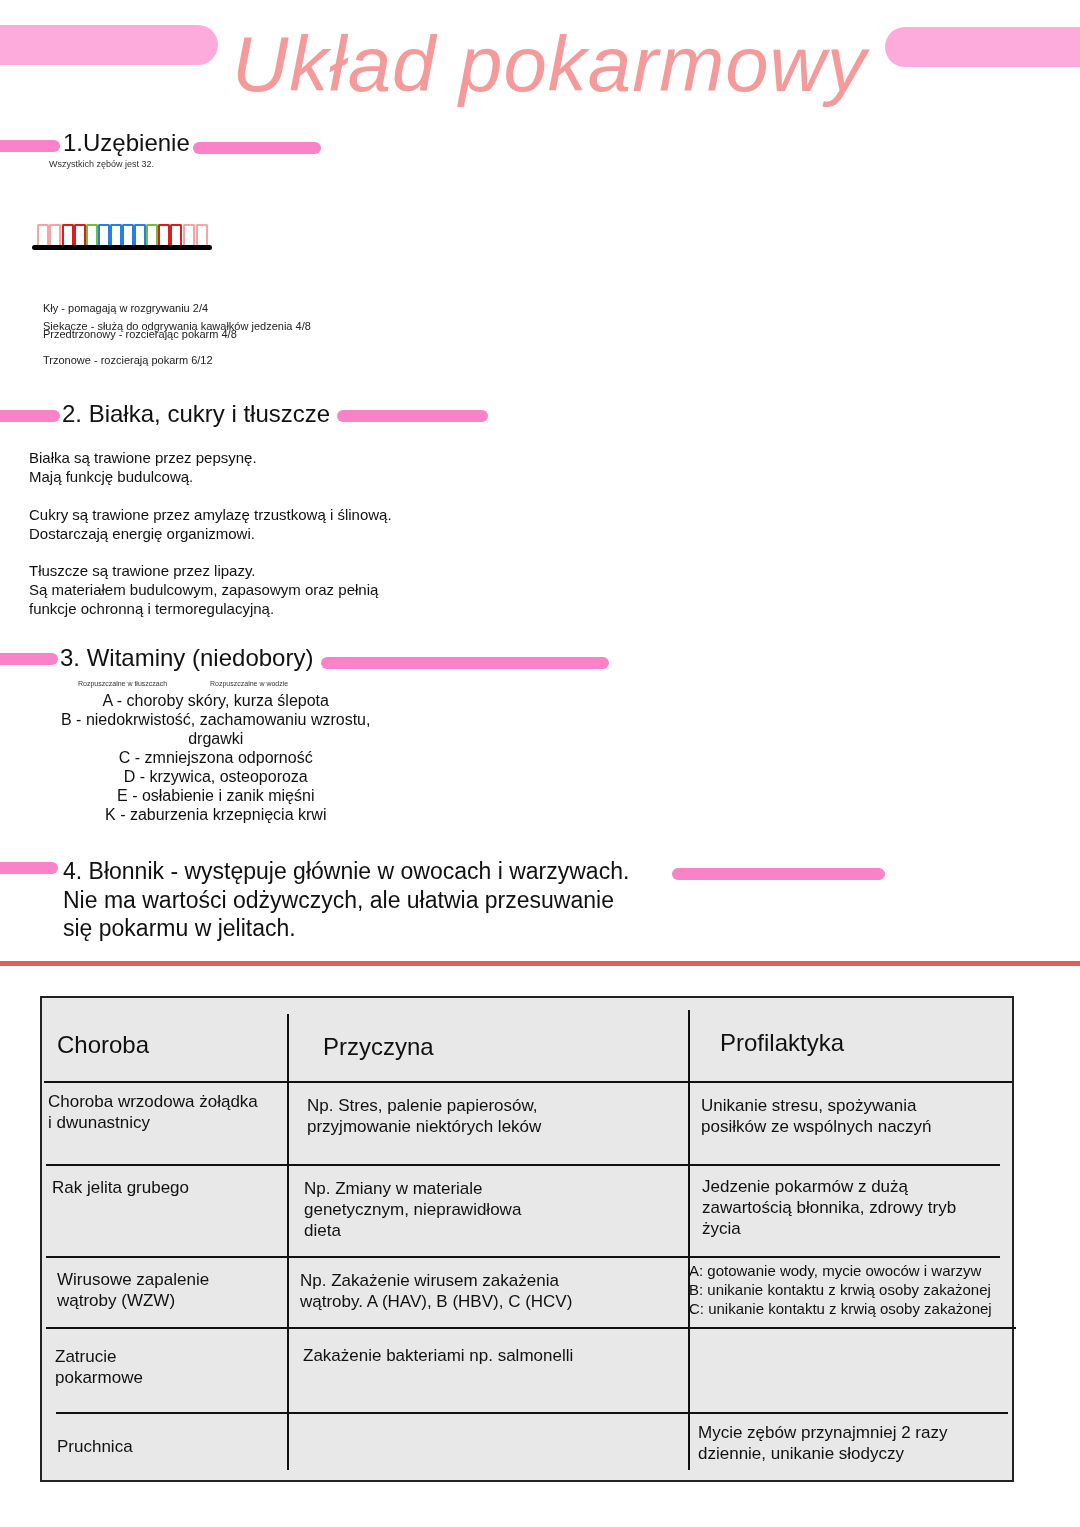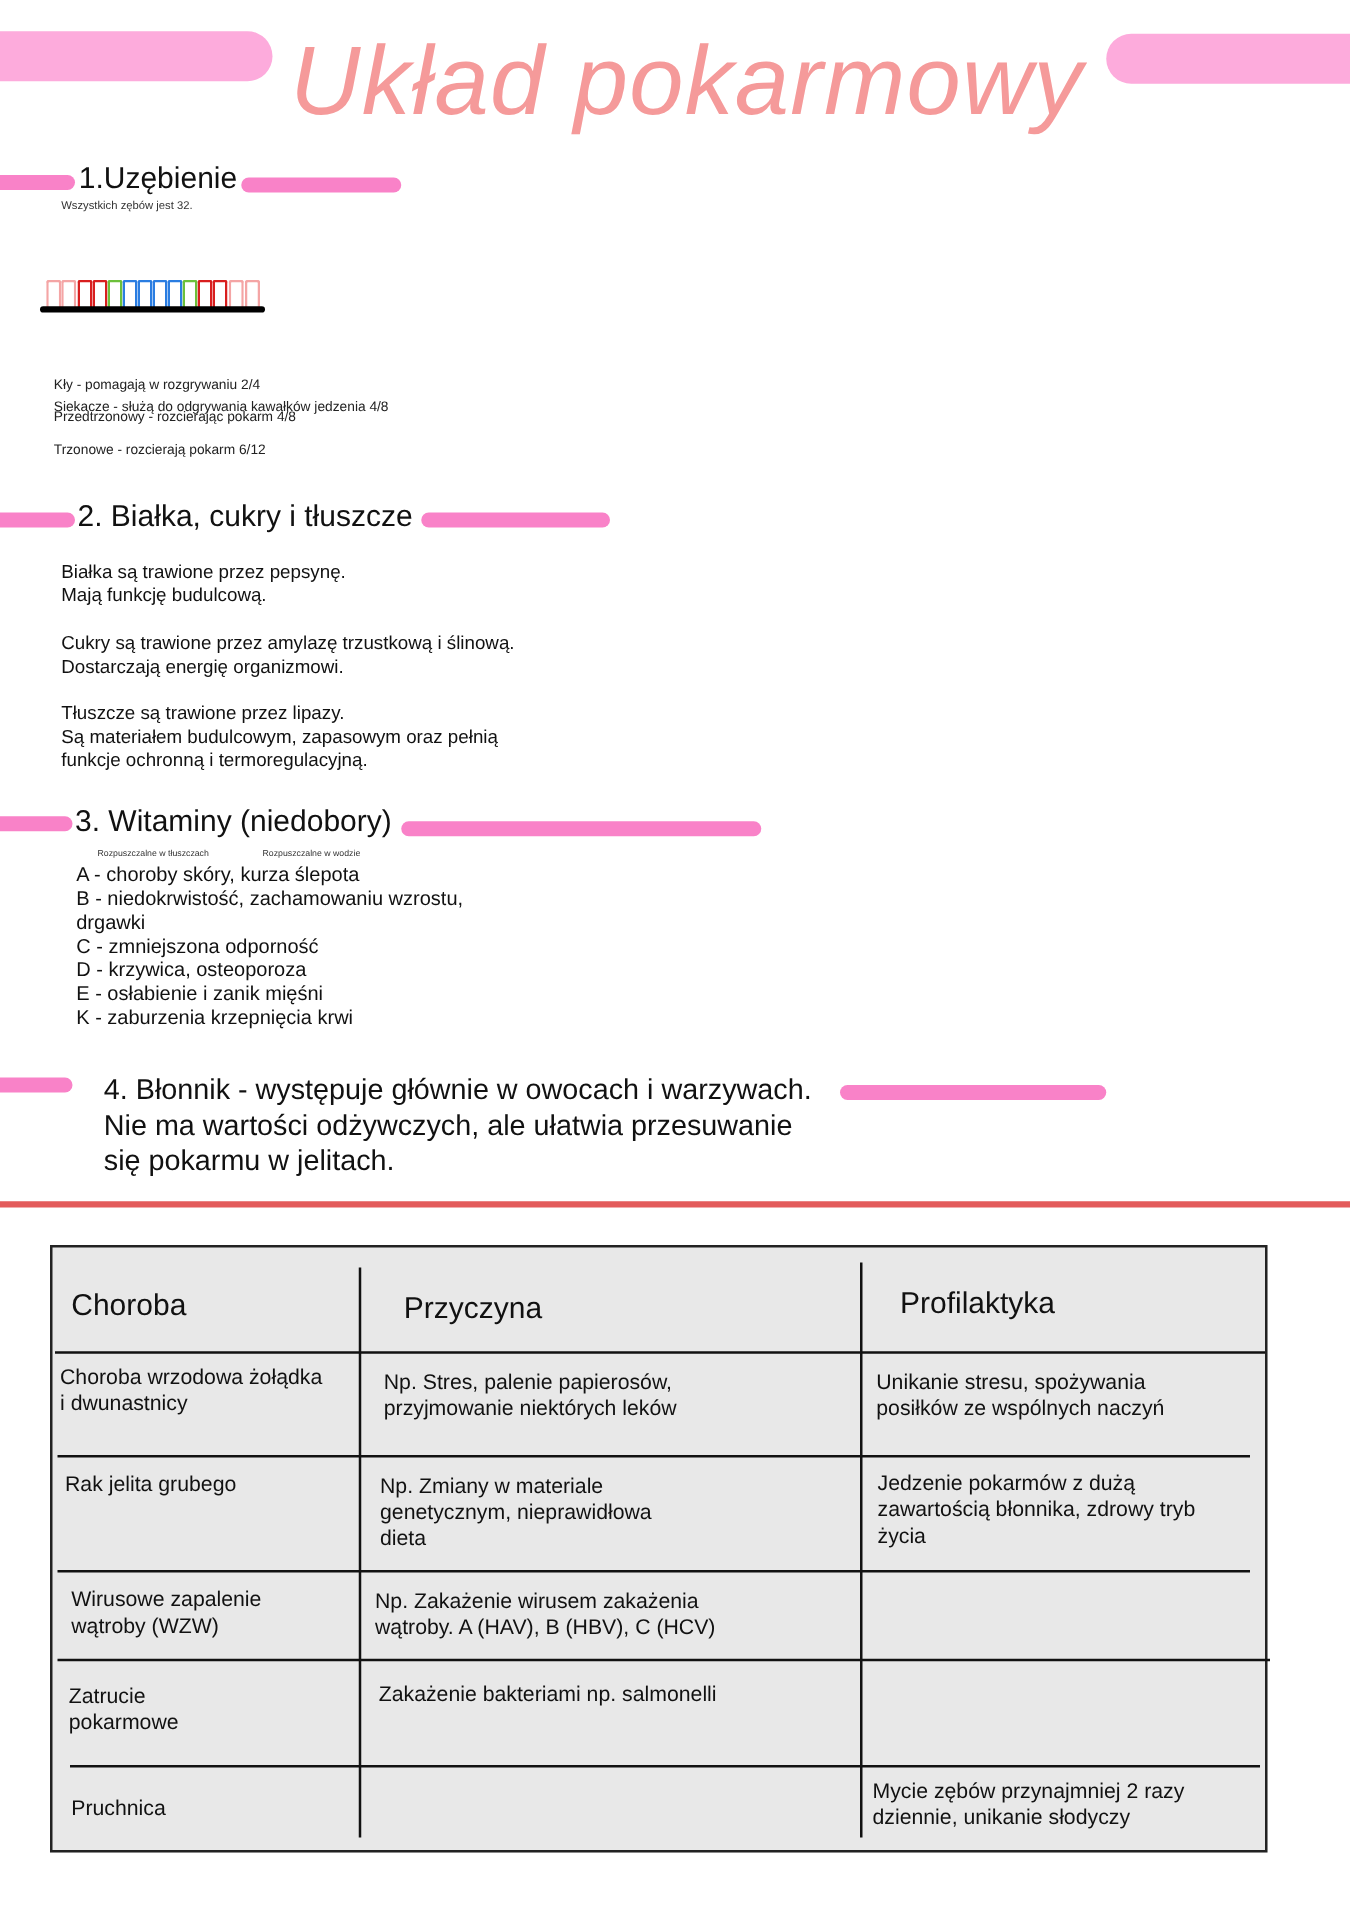--- a/index.html
+++ b/index.html
@@ -8,23 +8,23 @@
     background:#ffffff; font-family:"Liberation Sans", sans-serif; color:#1a1a1a;
   }
   .abs { position:absolute; }
   .bar { position:absolute; border-radius:20px; }
   .title {
     position:absolute; left:232px; top:16px; font-size:78px; color:#f59a9a;
     letter-spacing:1px; white-space:nowrap; line-height:96px;font-style:italic;
   }
   .h { position:absolute; white-space:nowrap; color:#111; }
   .small { font-size:9px; color:#333; white-space:nowrap; position:absolute; }
-  .p { position:absolute; font-size:15px; line-height:19px; color:#111; white-space:pre-line;margin-left:20px; }
+  .p { position:absolute; font-size:15px; line-height:19px; color:#111; white-space:pre-line; }
   .teeth-item { position:absolute; left:43px; font-size:11px; color:#222; white-space:nowrap; }
-  .vit { position:absolute; left:61px; font-size:16px; line-height:19px; color:#111; white-space:pre-line; }
+  .vit { position:absolute; left:61px; font-size:16px; line-height:19px; color:#111; white-space:pre-line;text-align:center; }
   .divider { position:absolute; left:0; top:961px; width:1080px; height:5px; background:#e35b5b; }
   .table { position:absolute; left:40px; top:996px; width:974px; height:486px; background:#e8e8e8; border:2px solid #222; box-sizing:border-box; }
   .vline { position:absolute; width:2px; background:#111; }
   .hline { position:absolute; height:2px; background:#111; }
   .cell { position:absolute; font-size:17px; line-height:21px; color:#111; white-space:pre-line; }
   .hdr { position:absolute; font-size:24px; color:#111; white-space:nowrap; }
   .cell.sm { font-size:15px; line-height:19px; }
   .tooth { position:absolute; bottom:6px; width:12px; height:22px; border:2px solid; border-bottom:none; box-sizing:border-box; border-radius:2px 2px 0 0; }
 </style>
 </head>
@@ -121,20 +121,23 @@
 genetycznym, nieprawidłowa
 dieta</div>
   <div class="cell" style="left:660px;top:178px;">Jedzenie pokarmów z dużą
 zawartością błonnika, zdrowy tryb
 życia</div>
 
   <div class="cell" style="left:15px;top:271px;">Wirusowe zapalenie
 wątroby (WZW)</div>
   <div class="cell" style="left:258px;top:272px;">Np. Zakażenie wirusem zakażenia
 wątroby. A (HAV), B (HBV), C (HCV)</div>
+  <div class="cell sm" style="left:647px;top:263px;">A: gotowanie wody, mycie owoców i warzyw
+B: unikanie kontaktu z krwią osoby zakażonej
+C: unikanie kontaktu z krwią osoby zakażonej</div>
 
   <div class="cell" style="left:13px;top:348px;">Zatrucie
 pokarmowe</div>
   <div class="cell" style="left:261px;top:347px;">Zakażenie bakteriami np. salmonelli</div>
 
   <div class="cell" style="left:15px;top:438px;">Pruchnica</div>
   <div class="cell" style="left:656px;top:424px;">Mycie zębów przynajmniej 2 razy
 dziennie, unikanie słodyczy</div>
 </div>
 

